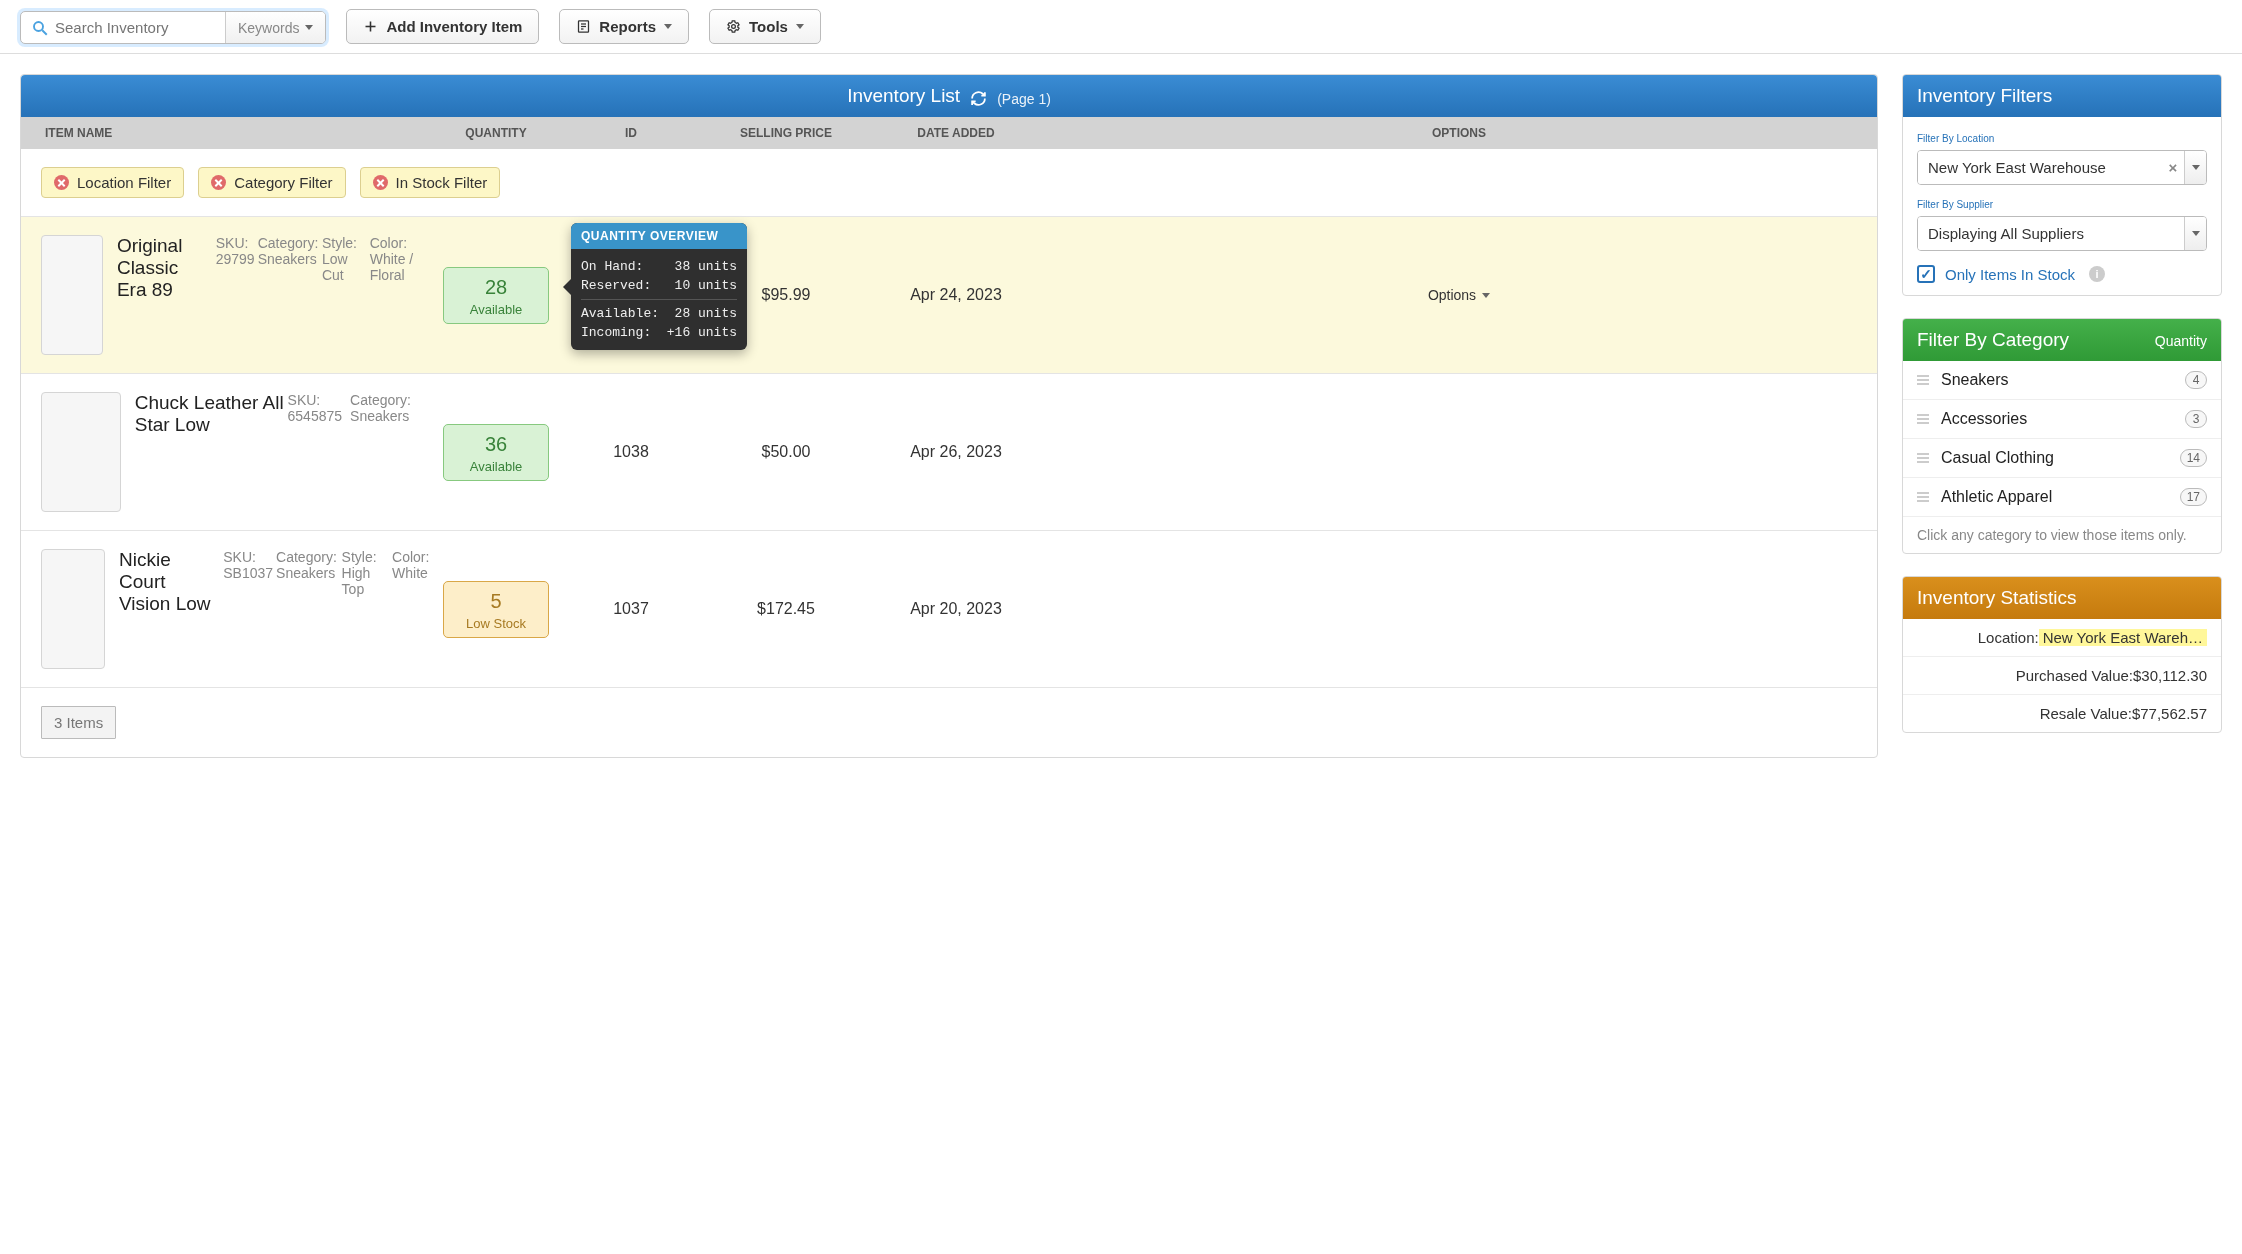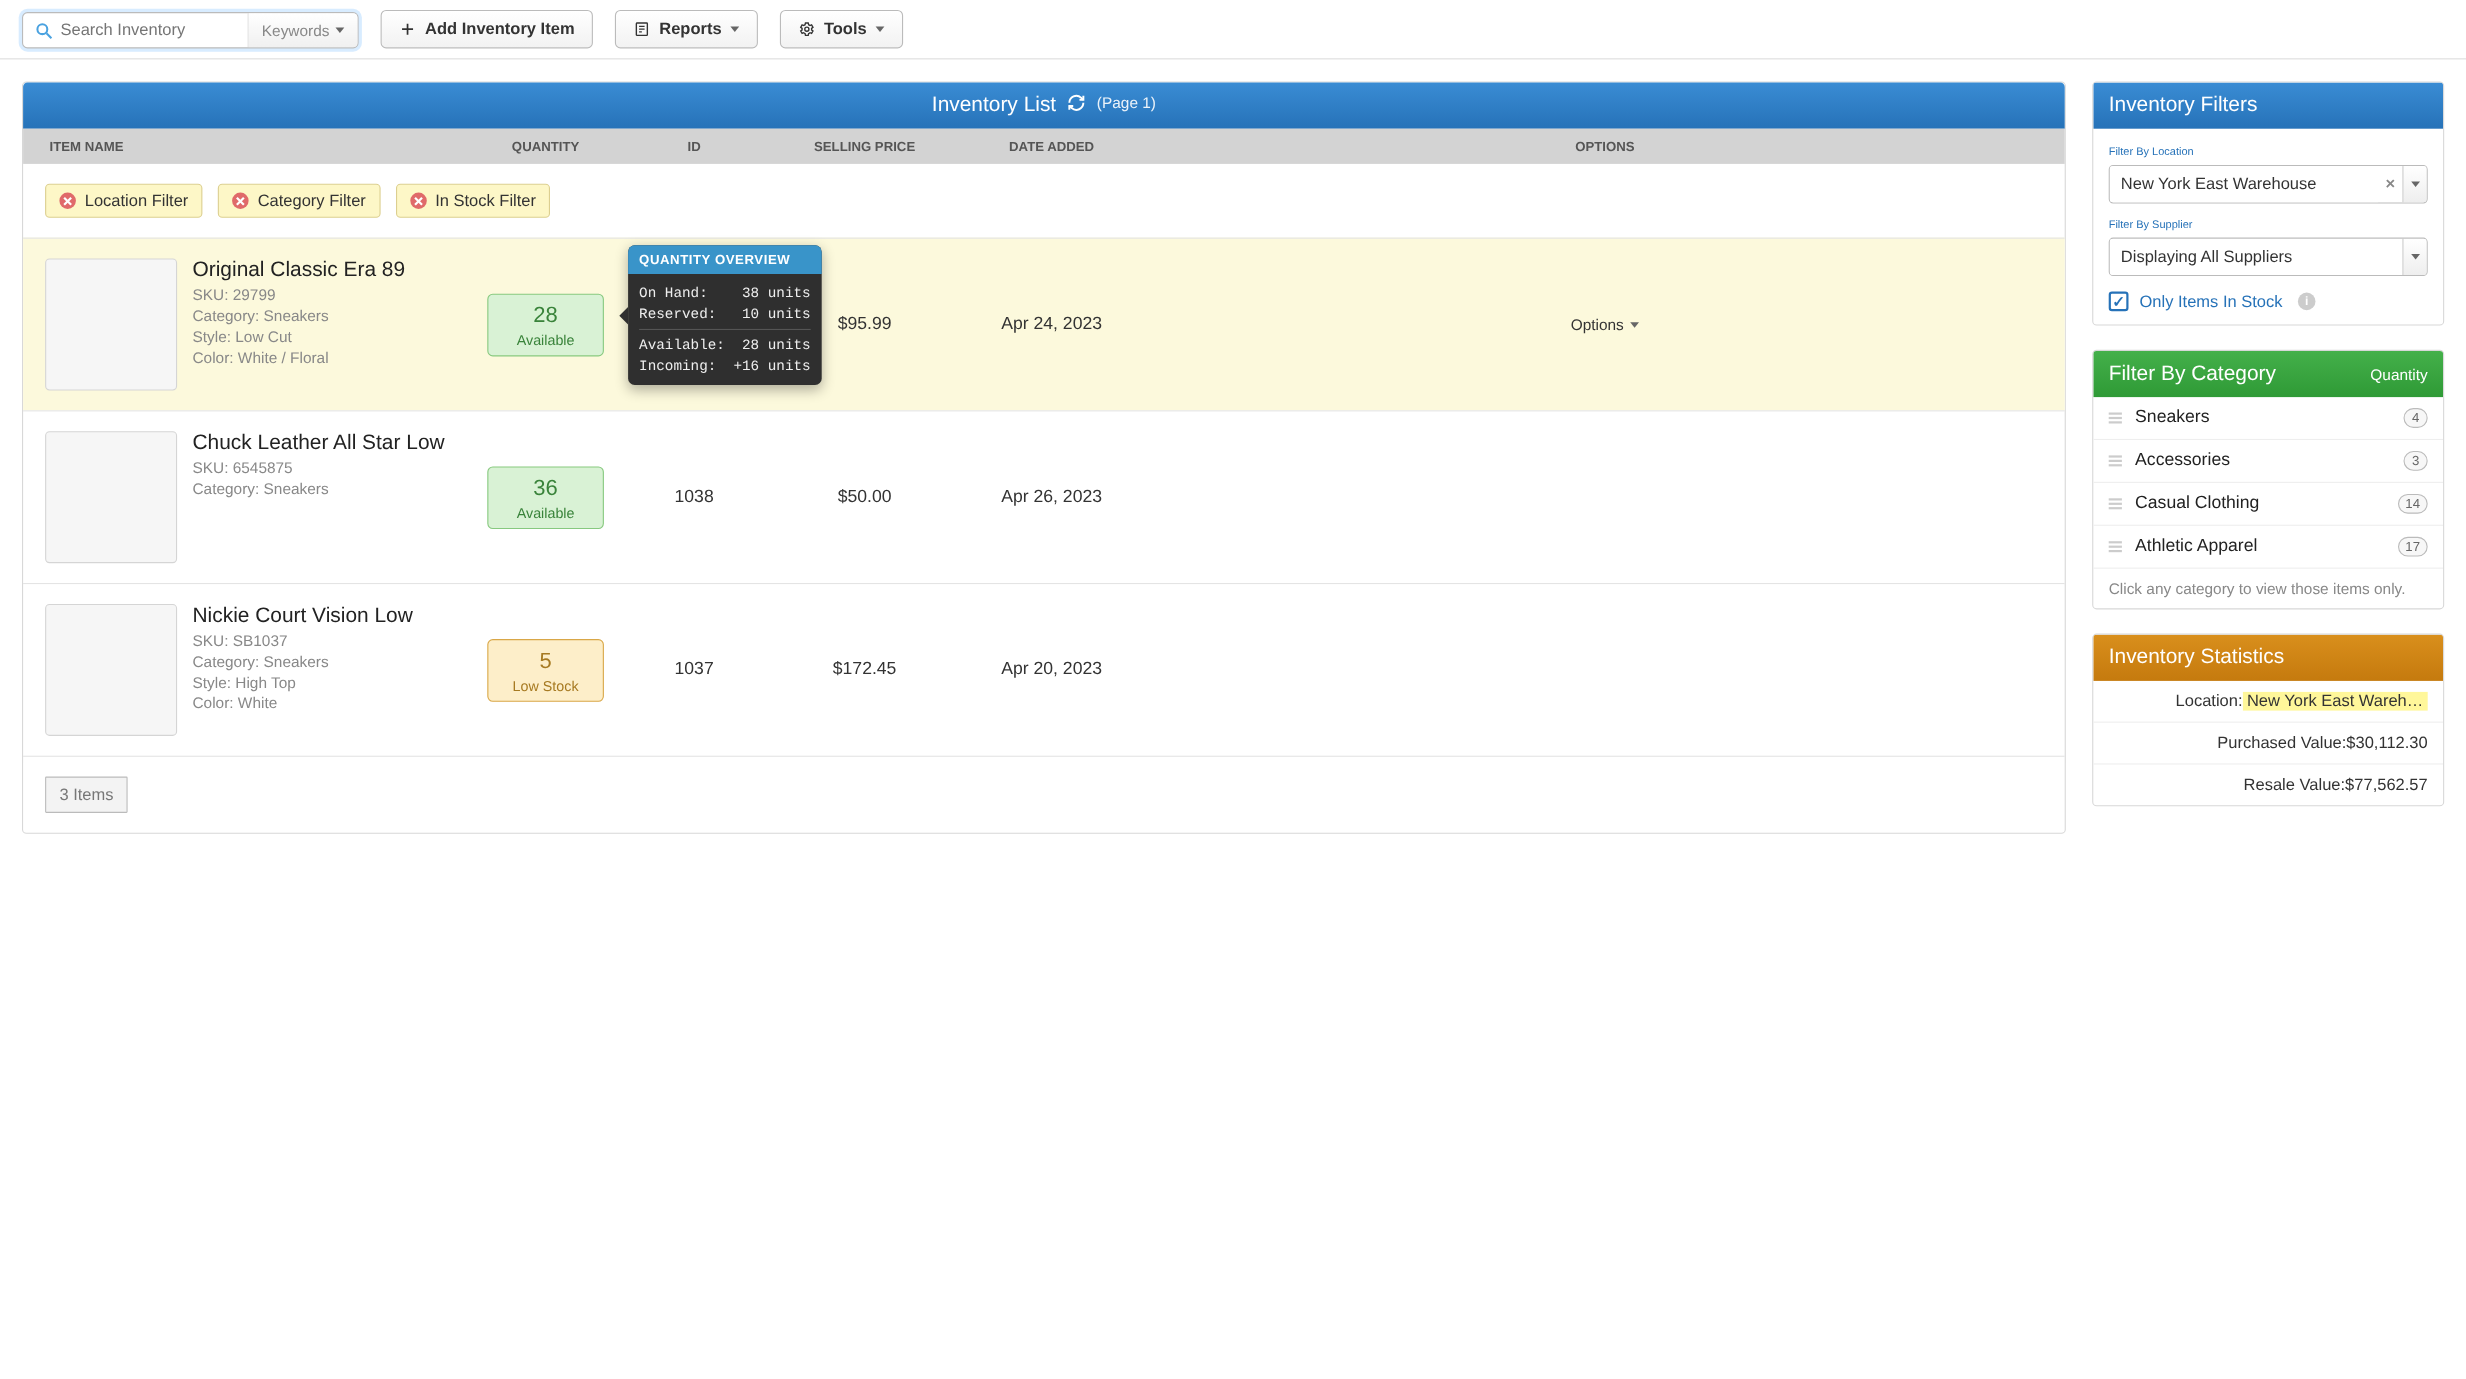--- a/index.html
+++ b/index.html
@@ -15,41 +15,41 @@
 .tb-btn { display: flex; align-items: center; gap: 8px; padding: 8px 16px; border: 1px solid #bbb; border-radius: 5px; background: linear-gradient(#fff,#f2f2f2); cursor: pointer; font-size: 15px; color: #333; font-weight: 600;}
 .tb-btn svg { flex-shrink: 0; }
 .chev-down { width: 0; height: 0; border-left: 4px solid transparent; border-right: 4px solid transparent; border-top: 5px solid #666; }
 
 
 .main { display: flex; gap: 24px; padding: 20px; align-items: flex-start; }
 .left { flex: 1; border: 1px solid #d8d8d8; border-radius: 4px; overflow: visible; }
 .right { width: 320px; display: flex; flex-direction: column; gap: 22px; }
 
 
-.list-header { background: linear-gradient(#3a8cd4,#2672b8); color: #fff; padding: 10px; text-align: center; font-size: 19px; display: flex; justify-content: center; align-items: flex-start; gap: 10px; border-radius: 4px 4px 0 0;}
+.list-header { background: linear-gradient(#3a8cd4,#2672b8); color: #fff; padding: 10px; text-align: center; font-size: 19px; display: flex; justify-content: center; align-items: flex-end; gap: 10px; border-radius: 4px 4px 0 0;}
 .list-header .page { font-size: 14px; opacity: 0.9; }
 .col-header { background: #d3d3d3; display: grid; grid-template-columns: 410px 130px 140px 170px 170px 1fr; padding: 9px 0; font-size: 12px; color: #555; font-weight: 600; }
 .col-header > div:first-child { padding-left: 24px; }
 .col-header > div { text-align: center; }
 .col-header > div:first-child { text-align: left; }
 
 
 .filter-chips { display: flex; gap: 14px; padding: 18px 20px; }
 .chip { display: flex; align-items: center; gap: 8px; padding: 6px 12px; background: #fdf7c7; border: 1px solid #dccf90; border-radius: 4px; cursor: pointer; font-size: 15px;}
 .chip-x { width: 15px; height: 15px; border-radius: 50%; background: #e06a6a; position: relative; flex-shrink: 0;}
 .chip-x::before, .chip-x::after { content: ""; position: absolute; left: 3px; top: 6.5px; width: 9px; height: 2px; background: #fff; }
 .chip-x::before { transform: rotate(45deg); }
 .chip-x::after { transform: rotate(-45deg); }
 
 
 .row { display: grid; grid-template-columns: 410px 130px 140px 170px 170px 1fr; border-top: 1px solid #e4e4e4; padding: 18px 0; align-items: center; position: relative;}
 .row.highlight { background: #fcf9dc; }
 .item-cell { display: flex; gap: 14px; padding-left: 20px; }
 .thumb { width: 120px; height: 120px; border: 1px solid #d5d5d5; border-radius: 4px; background: #f6f6f6; display: flex; align-items: center; justify-content: center; color: #ccc; font-size: 11px;}
-.item-info { display: flex; flex-direction: column; gap: 3px; }
+.item-info { display: flex; flex-direction: row; gap: 3px; }
 .item-name { font-size: 19px; color: #222; font-weight: 500; }
 .item-meta { color: #888; font-size: 14px; }
 .qty-badge { border: 1px solid; border-radius: 5px; padding: 8px 0 6px; text-align: center; width: 106px; margin: 4px auto;}
 .qty-badge.good { background: #d9f2d5; border-color: #87c97f; color: #39833a; }
 .qty-badge.low  { background: #fdeec9; border-color: #d9a747; color: #a77a22; }
 .qty-num { font-size: 20px; }
 .qty-lbl { font-size: 13px; margin-top: 3px; }
 .cell-center { text-align: center; font-size: 16px; color: #333; }
 .options-cell { display: flex; justify-content: center; align-items: center; gap: 6px; color: #333; cursor: pointer;}
 

